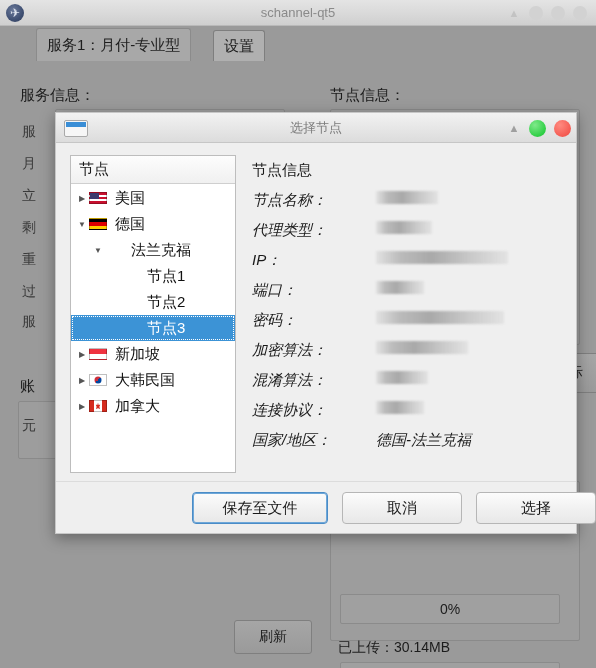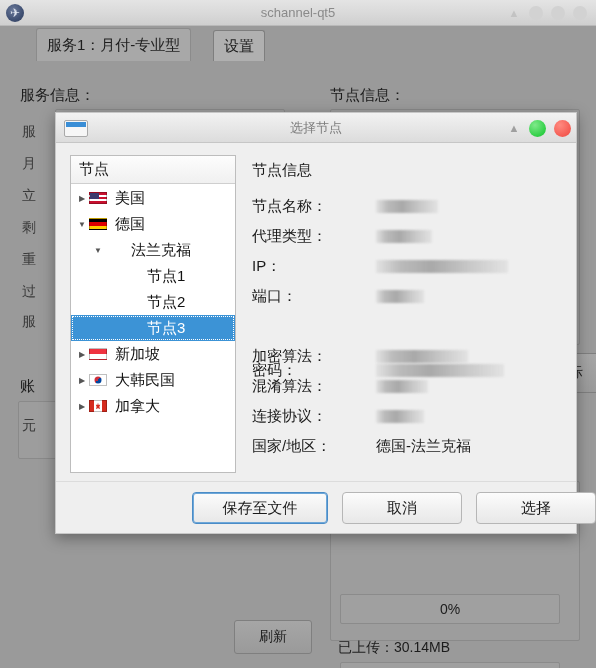--- a/index.html
+++ b/index.html
@@ -217,21 +217,21 @@
 
   
   #info-panel {
     position: absolute; left: 196px; top: 48px; width: 314px; height: 312px;
   }
   #info-heading {
     position: absolute; left: 0; top: 0; font-size: 15px; color: #1a1a1a;
   }
   .info-row {
     position: absolute; left: 0; width: 314px; height: 30px;
-    display: flex; align-items: center;
+    display: flex; align-items: flex-start; font-style: italic;
   }
   .info-label {
     width: 124px; flex: 0 0 124px; font-size: 15px; color: #1a1a1a;
   }
   .info-value { font-size: 15px; color: #1a1a1a; }
   .redacted {
     height: 13px; border-radius: 1px;
     background: linear-gradient(to right,
       rgba(190,190,190,0.25) 0%,
       rgba(178,178,178,0.85) 18%,
@@ -388,21 +388,21 @@
         <span class="redacted" style="width: 56px;"></span>
       </div>
       <div class="info-row" style="top: 90px;">
         <span class="info-label">IP：</span>
         <span class="redacted" style="width: 132px;"></span>
       </div>
       <div class="info-row" style="top: 120px;">
         <span class="info-label">端口：</span>
         <span class="redacted" style="width: 48px;"></span>
       </div>
-      <div class="info-row" style="top: 150px; margin-top: 44px;">
+      <div class="info-row" style="top: 150px;">
         <span class="info-label">密码：</span>
         <span class="redacted" style="width: 128px;"></span>
       </div>
       <div class="info-row" style="top: 180px;">
         <span class="info-label">加密算法：</span>
         <span class="redacted" style="width: 92px;"></span>
       </div>
       <div class="info-row" style="top: 210px;">
         <span class="info-label">混淆算法：</span>
         <span class="redacted" style="width: 52px;"></span>

